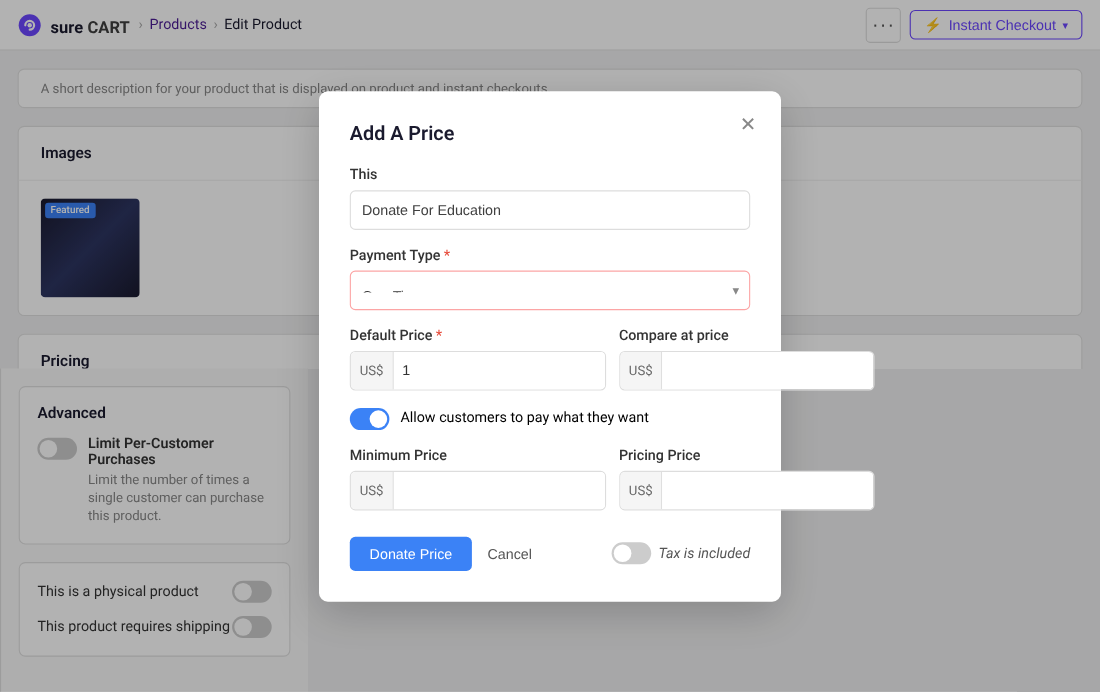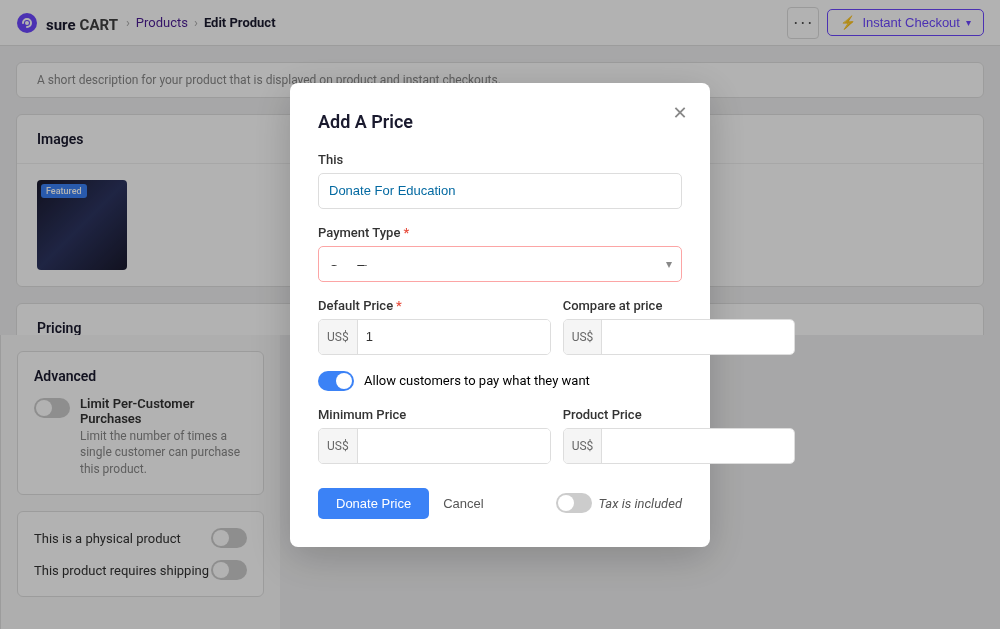--- a/index.html
+++ b/index.html
@@ -326,21 +326,21 @@
       color: #e74c3c;
     }
 
     .form-input {
       width: 100%;
       height: 36px;
       border: 1px solid #ddd;
       border-radius: 5px;
       padding: 0 10px;
       font-size: 13px;
-      color: #0369a1;
+      color: #404040;
       outline: none;
     }
 
     .form-select-wrapper {
       position: relative;
     }
     .form-select {
       width: 100%;
       height: 36px;
       border: 1px solid #fca5a5;
@@ -493,21 +493,21 @@
       <path d="M7 11c0-2.2 1.8-4 4-4s4 1.8 4 4-1.8 4-4 4" stroke="#fff" stroke-width="2" stroke-linecap="round"></path>
       <circle cx="11" cy="11" r="2" fill="#fff"></circle>
     </svg>
     <span style="font-weight:700;font-size:15px;color:#1a1a2e;">sure</span>
       <span style="font-weight:700;font-size:15px;color:#404040;">CART</span>
   </div>
   <div class="breadcrumb">
     <span style="color:#aaa;">›</span>
     <span style="color:#4c1d95;cursor:pointer;font-size:13px;">Products</span>
     <span style="color:#aaa;">›</span>
-    <span style="color:#1a1a2e;font-weight:700;font-size:13px;">Edit Product</span>
+    <span style="color:#1a1a2e;font-weight:400;font-size:13px;">Edit Product</span>
   </div>
   <div class="topbar-right">
     <button class="topbar-dots">···</button>
     <button class="instant-checkout-btn">
       <span>⚡</span>
       <span>Instant Checkout</span>
       <span class="arrow-icon">▾</span>
     </button>
   </div>
 </div>
@@ -622,21 +622,21 @@
 
     <div class="price-row">
       <div class="form-group">
         <div class="form-label">Minimum Price</div>
         <div class="price-input-wrapper">
           <span class="price-currency">US$</span>
           <input class="price-input" type="text" placeholder="" style="">
         </div>
       </div>
       <div class="form-group">
-        <div class="form-label">Product Price</div>
+        <div class="form-label">Pricing Price</div>
         <div class="price-input-wrapper">
           <span class="price-currency">US$</span>
           <input class="price-input" type="text" placeholder="" style="">
         </div>
       </div>
     </div>
 
     <div class="modal-footer">
       <button class="btn-create">Donate Price</button>
       <button class="btn-cancel">Cancel</button>

